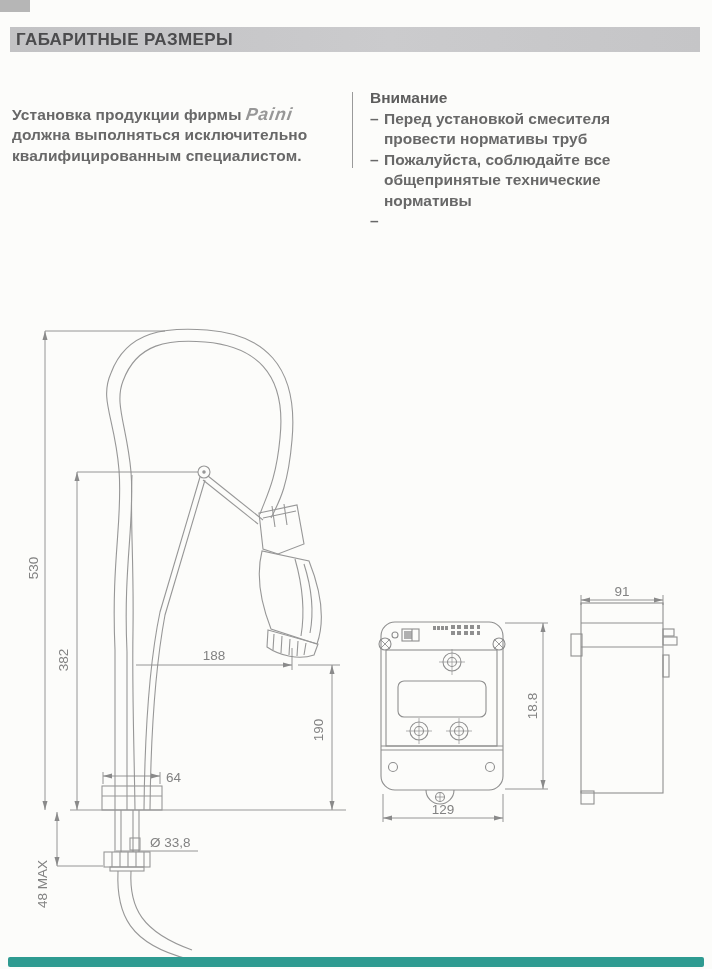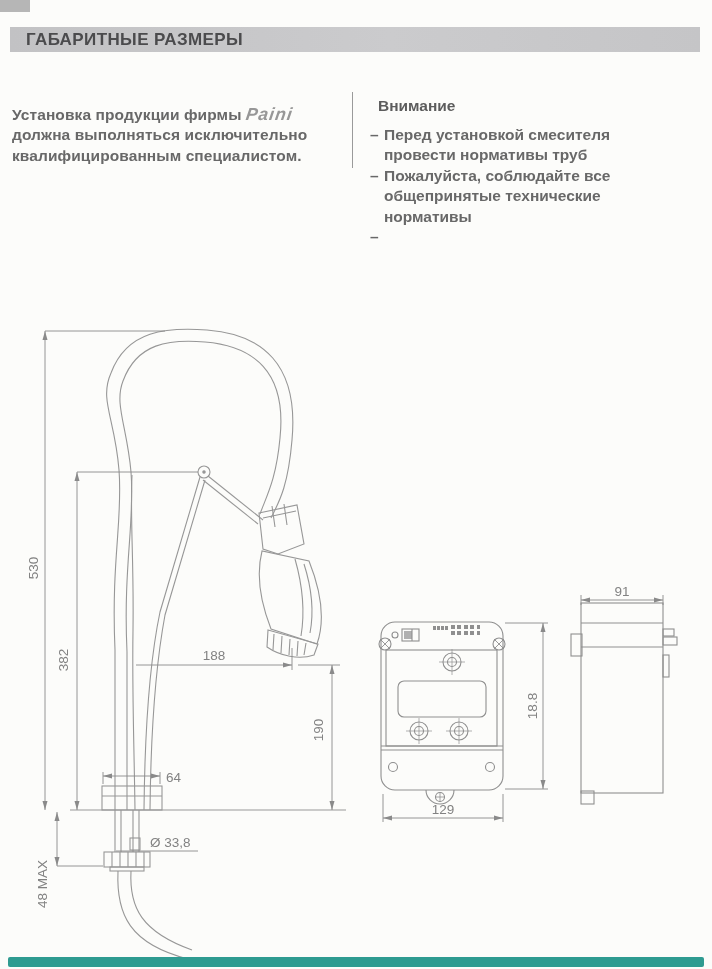--- a/index.html
+++ b/index.html
@@ -5,39 +5,39 @@
   html,body{margin:0;padding:0;}
   body{
     width:712px;height:969px;position:relative;overflow:hidden;
     background:#fcfcfa;
     font-family:"Liberation Sans","DejaVu Sans",sans-serif;
   }
   .corner-mark{position:absolute;left:0;top:0;width:30px;height:12px;background:#b6b6b6;}
   .header-bar{
     position:absolute;left:10px;top:27px;width:690px;height:25px;
     background:linear-gradient(90deg,#c2c2c4 0%,#cbcbcd 55%,#c5c5c7 100%);
-    display:flex;align-items:center;padding-left:16px;box-sizing:border-box;
+    display:flex;align-items:center;padding-left:6px;box-sizing:border-box;
   }
   .header-bar h1{
     margin:0;font-size:17px;font-weight:bold;color:#4b4b4d;letter-spacing:0.4px;
   }
   .intro{
     position:absolute;left:12px;top:88px;width:340px;
     font-size:15.5px;font-weight:bold;color:#686868;line-height:20.5px;letter-spacing:0.1px;
   }
   .brand{
     font-style:italic;font-weight:bold;color:#979797;font-size:17.5px;letter-spacing:1px;
     transform:skewX(-8deg);display:inline-block;
   }
   .col-divider{position:absolute;left:352px;top:92px;width:1px;height:76px;background:#9a9a9a;}
   .attention{
     position:absolute;left:370px;top:88px;width:320px;
     font-size:15.5px;font-weight:bold;color:#686868;line-height:20.5px;
   }
-  .attention h2{margin:8px;font-size:15.5px;color:#5c5c5c;}
+  .attention h2{margin:0;font-size:15.5px;color:#5c5c5c;}
   .attention ul{list-style:none;margin:0;padding:0;width:262px;}
   .attention li{position:relative;padding-left:14px;}
   .attention li .dash{position:absolute;left:0;top:0;}
   svg text{
     font-family:"Liberation Sans","DejaVu Sans",sans-serif;
     font-size:13.5px;fill:#828282;
   }
   .footer-bar{position:absolute;left:8px;top:957px;width:696px;height:10px;background:#2f9b91;border-radius:2px;}
 </style>
 </head>

